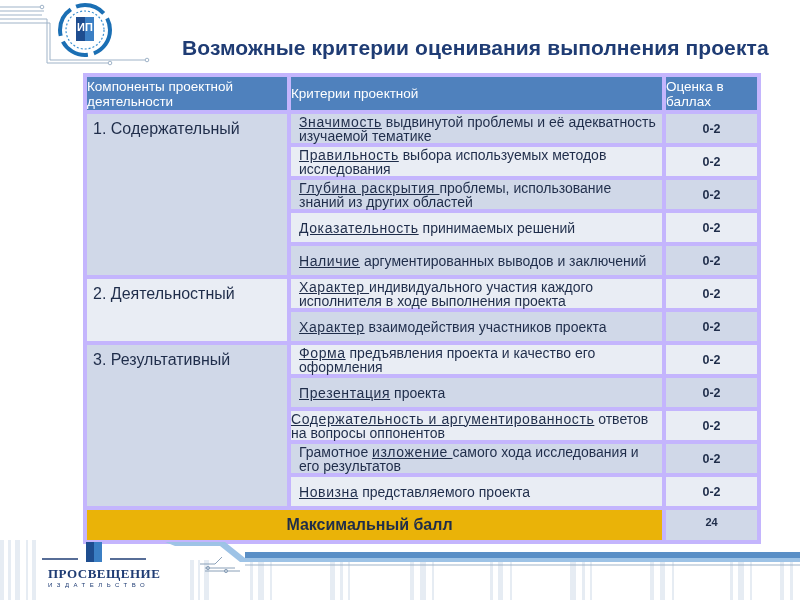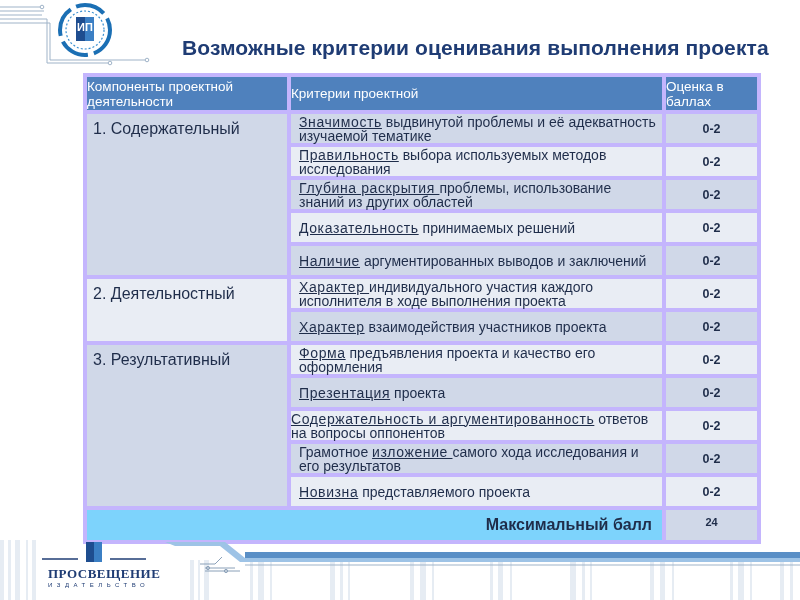--- a/index.html
+++ b/index.html
@@ -11,21 +11,21 @@
   table.crit td, table.crit th { border:4px solid #c4b5fd; padding:0; vertical-align:middle; }
   .hdr th { background:#4f81bd; color:#ffffff; font-weight:normal; text-align:left; font-size:13.5px; line-height:15px; height:33px; padding:0 6px; vertical-align:top; padding-top:2px; }
   .comp { background:#d0d8e8; color:#1f2d4a; font-weight:normal; font-size:16px; vertical-align:top !important; padding:6px 6px 0 6px !important; }
   .comp.alt { background:#e9edf4; }
   .crit-cell { font-size:14px; line-height:14px; color:#1f2d4a; height:29px; padding:0 6px 0 8px !important; }
   .crit-cell.out { padding-left:0 !important; }
   .score { text-align:center; font-weight:bold; font-size:12.5px; color:#1f2d4a; height:29px; }
   tr.odd .crit-cell, tr.odd .score { background:#d0d8e8; }
   tr.even .crit-cell, tr.even .score { background:#e9edf4; }
   .kw { text-decoration:underline; letter-spacing:0.6px; }
-  .total-label { background:#7dd3fc; text-align:right; font-weight:bold; font-size:16px; color:#1f2d4a; padding-right:10px !important; height:30px; }
+  .total-label { background:#eab308; text-align:center; font-weight:bold; font-size:16px; color:#1f2d4a; padding-right:10px !important; height:30px; }
   .total-score { background:#d0d8e8; text-align:center; font-weight:bold; font-size:11px; color:#1f2d4a; vertical-align:top !important; padding-top:6px !important; }
   .footer { position:absolute; left:0; top:540px; width:800px; height:60px; }
   .pub-name { position:absolute; left:48px; top:566px; font-family:"Liberation Serif", serif; font-size:13px; font-weight:bold; color:#1f3c74; letter-spacing:0.5px; }
   .pub-sub { position:absolute; left:48px; top:582px; font-size:6px; color:#1f3c74; letter-spacing:4.5px; }
 </style>
 </head>
 <body>
 
 <svg class="deco-lines" viewBox="0 0 200 80">
   <g stroke="#9fb3c8" stroke-width="1" fill="none">

